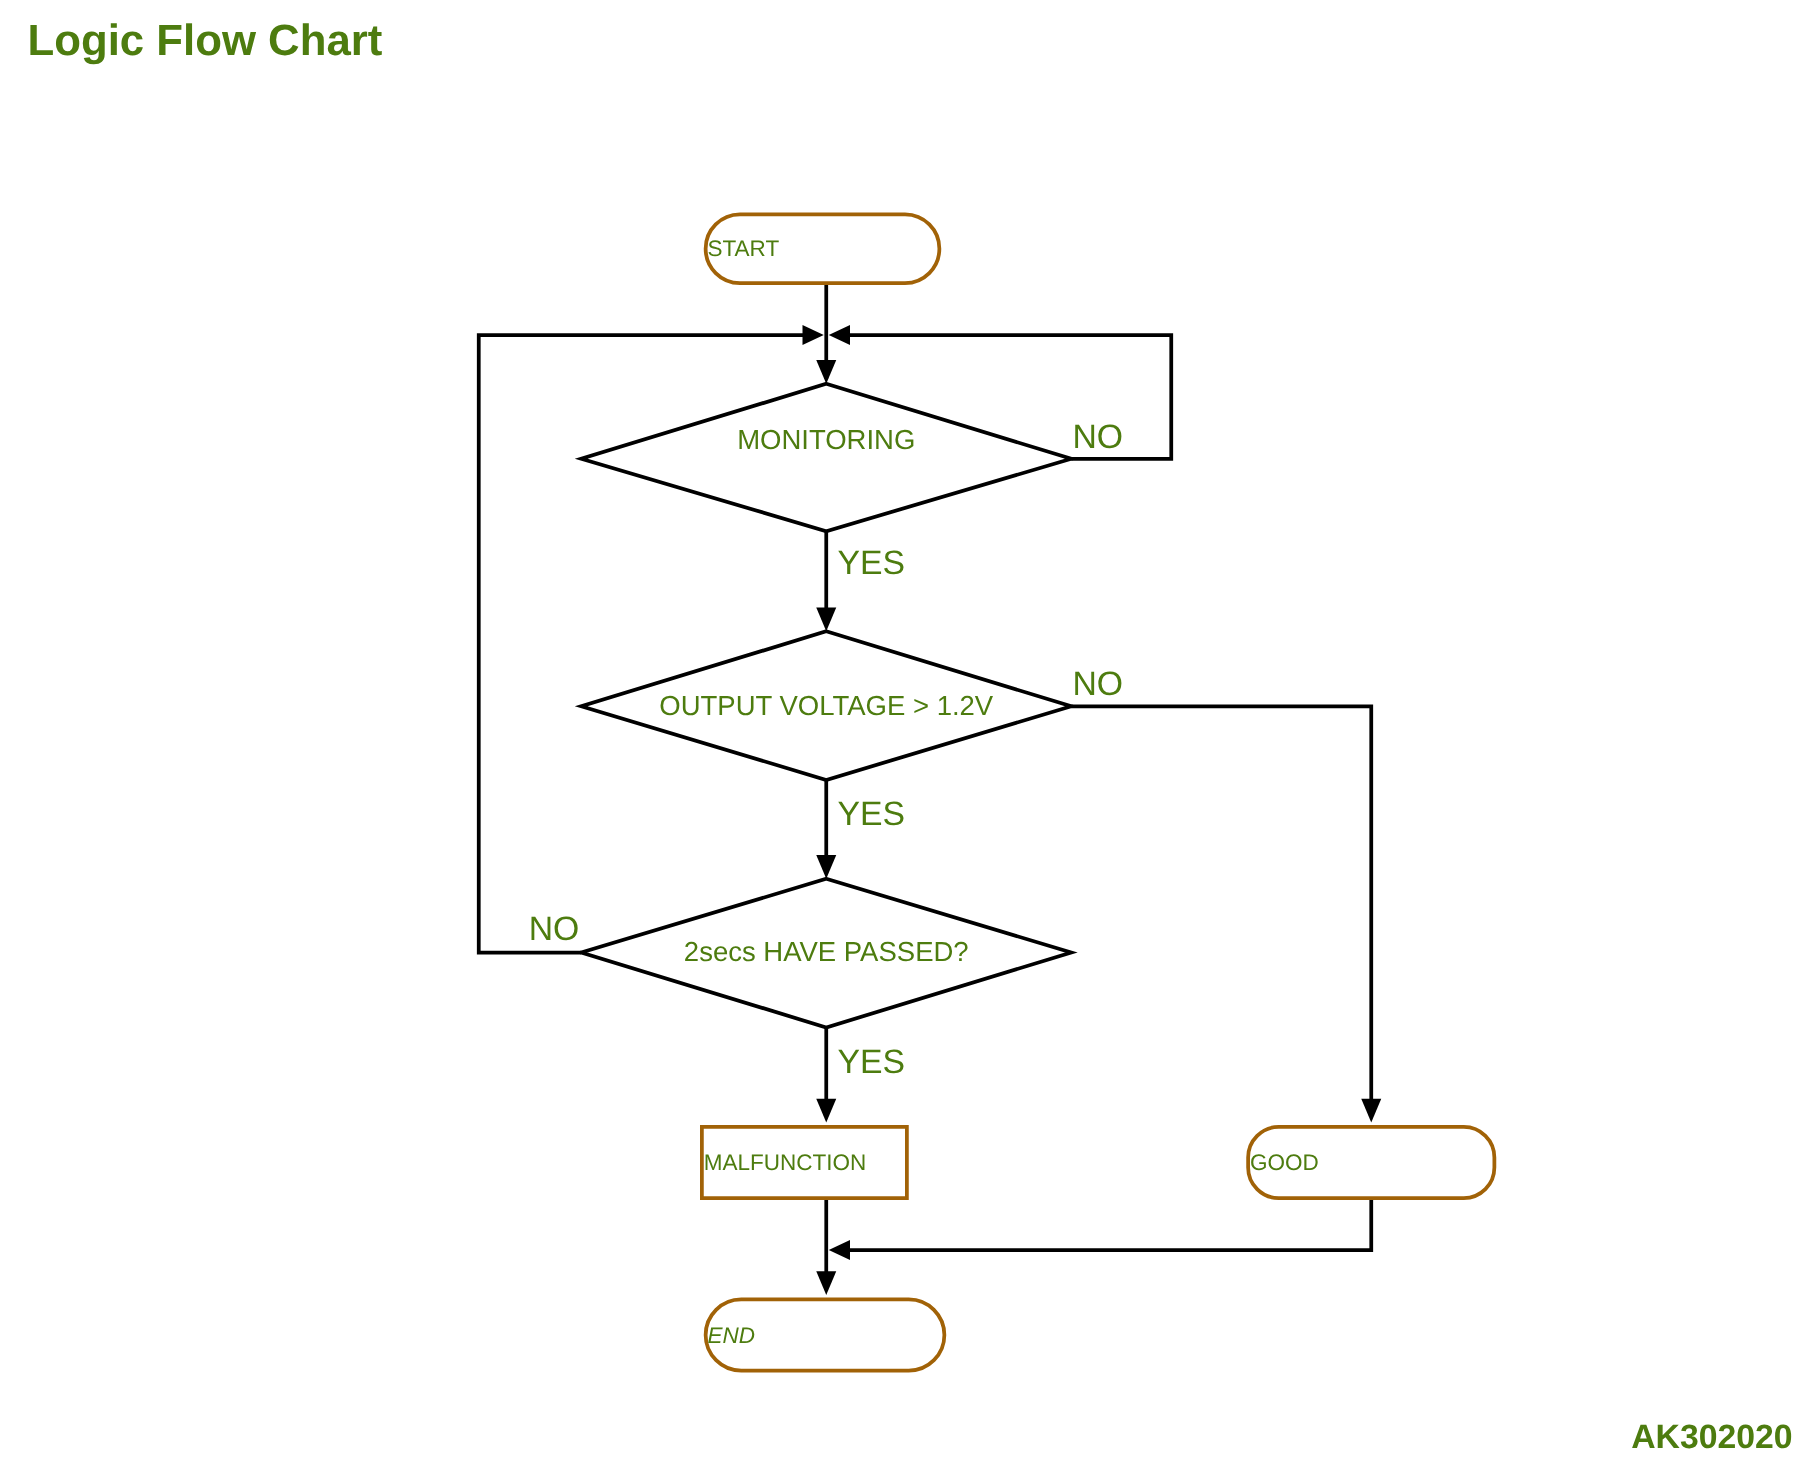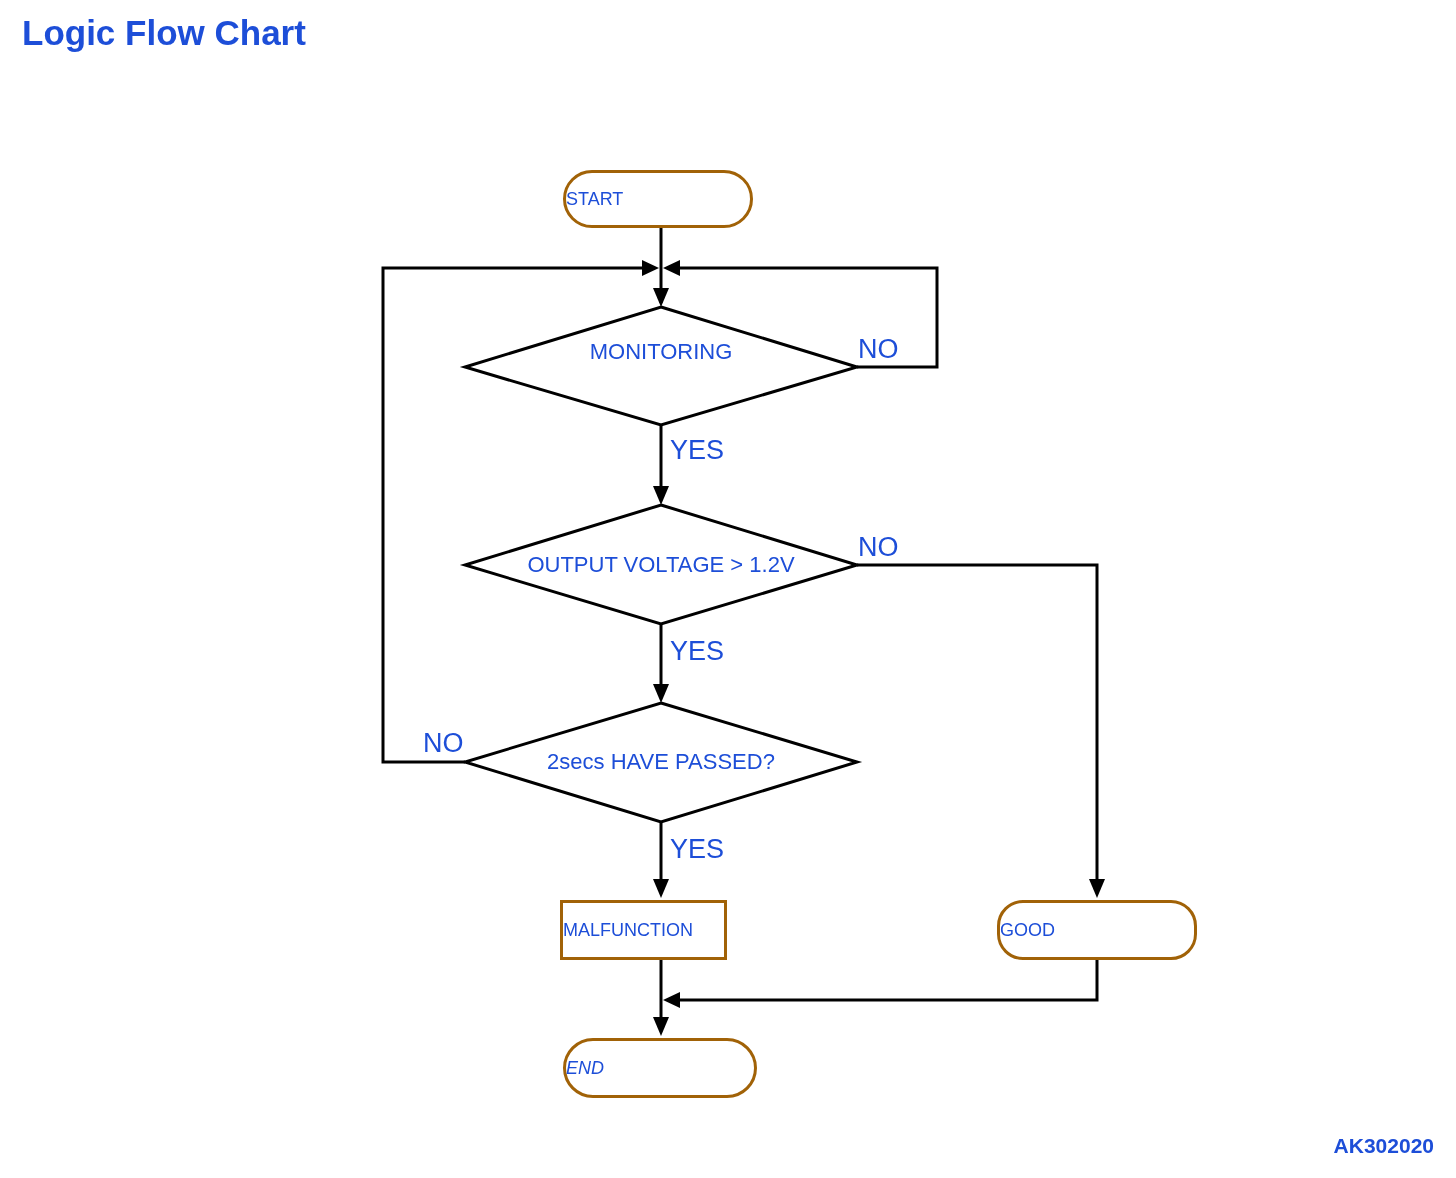--- a/index.html
+++ b/index.html
@@ -6,21 +6,21 @@
     margin: 0;
     padding: 0;
     background: #ffffff;
   }
   #canvas {
     position: relative;
     width: 1456px;
     height: 1178px;
     background: #ffffff;
     font-family: "Liberation Sans", sans-serif;
-    color: #1d4ed8;
+    color: #4d7c0f;
     overflow: hidden;
   }
   #flow-svg {
     position: absolute;
     left: 0;
     top: 0;
     z-index: 1;
   }
   .page-title {
     position: absolute;
@@ -73,21 +73,21 @@
   .edge-label.yes2 { left: 670px; top: 638px; }
   .edge-label.no2  { left: 858px; top: 534px; }
   .edge-label.yes3 { left: 670px; top: 836px; }
   .edge-label.no3  { left: 423px; top: 730px; }
   .footer-code {
     position: absolute;
     left: 1298px;
     top: 1134px;
     width: 136px;
     text-align: right;
-    font-size: 21px;
+    font-size: 27px;
     font-weight: bold;
     z-index: 2;
     white-space: nowrap;
   }
   .shape-line {
     stroke: #000000;
     stroke-width: 3;
     fill: none;
   }
   .shape-poly {

